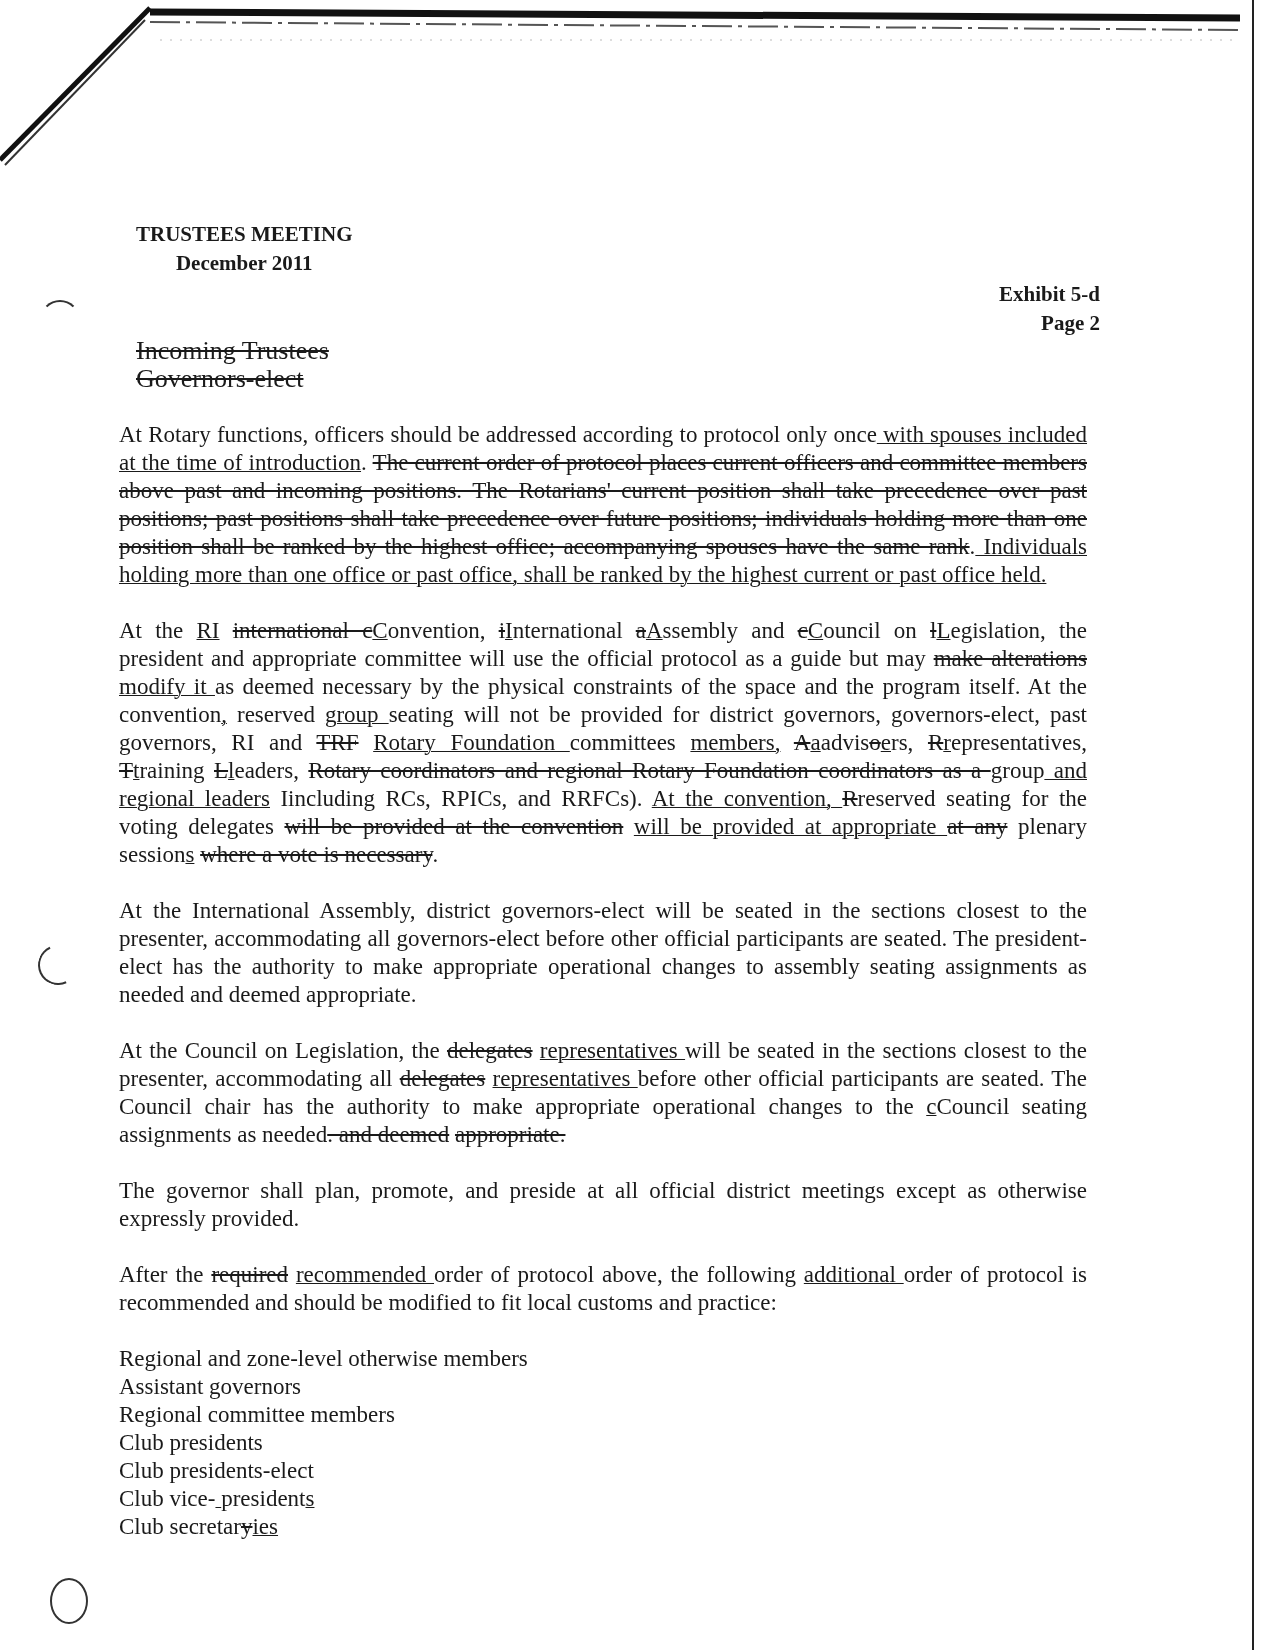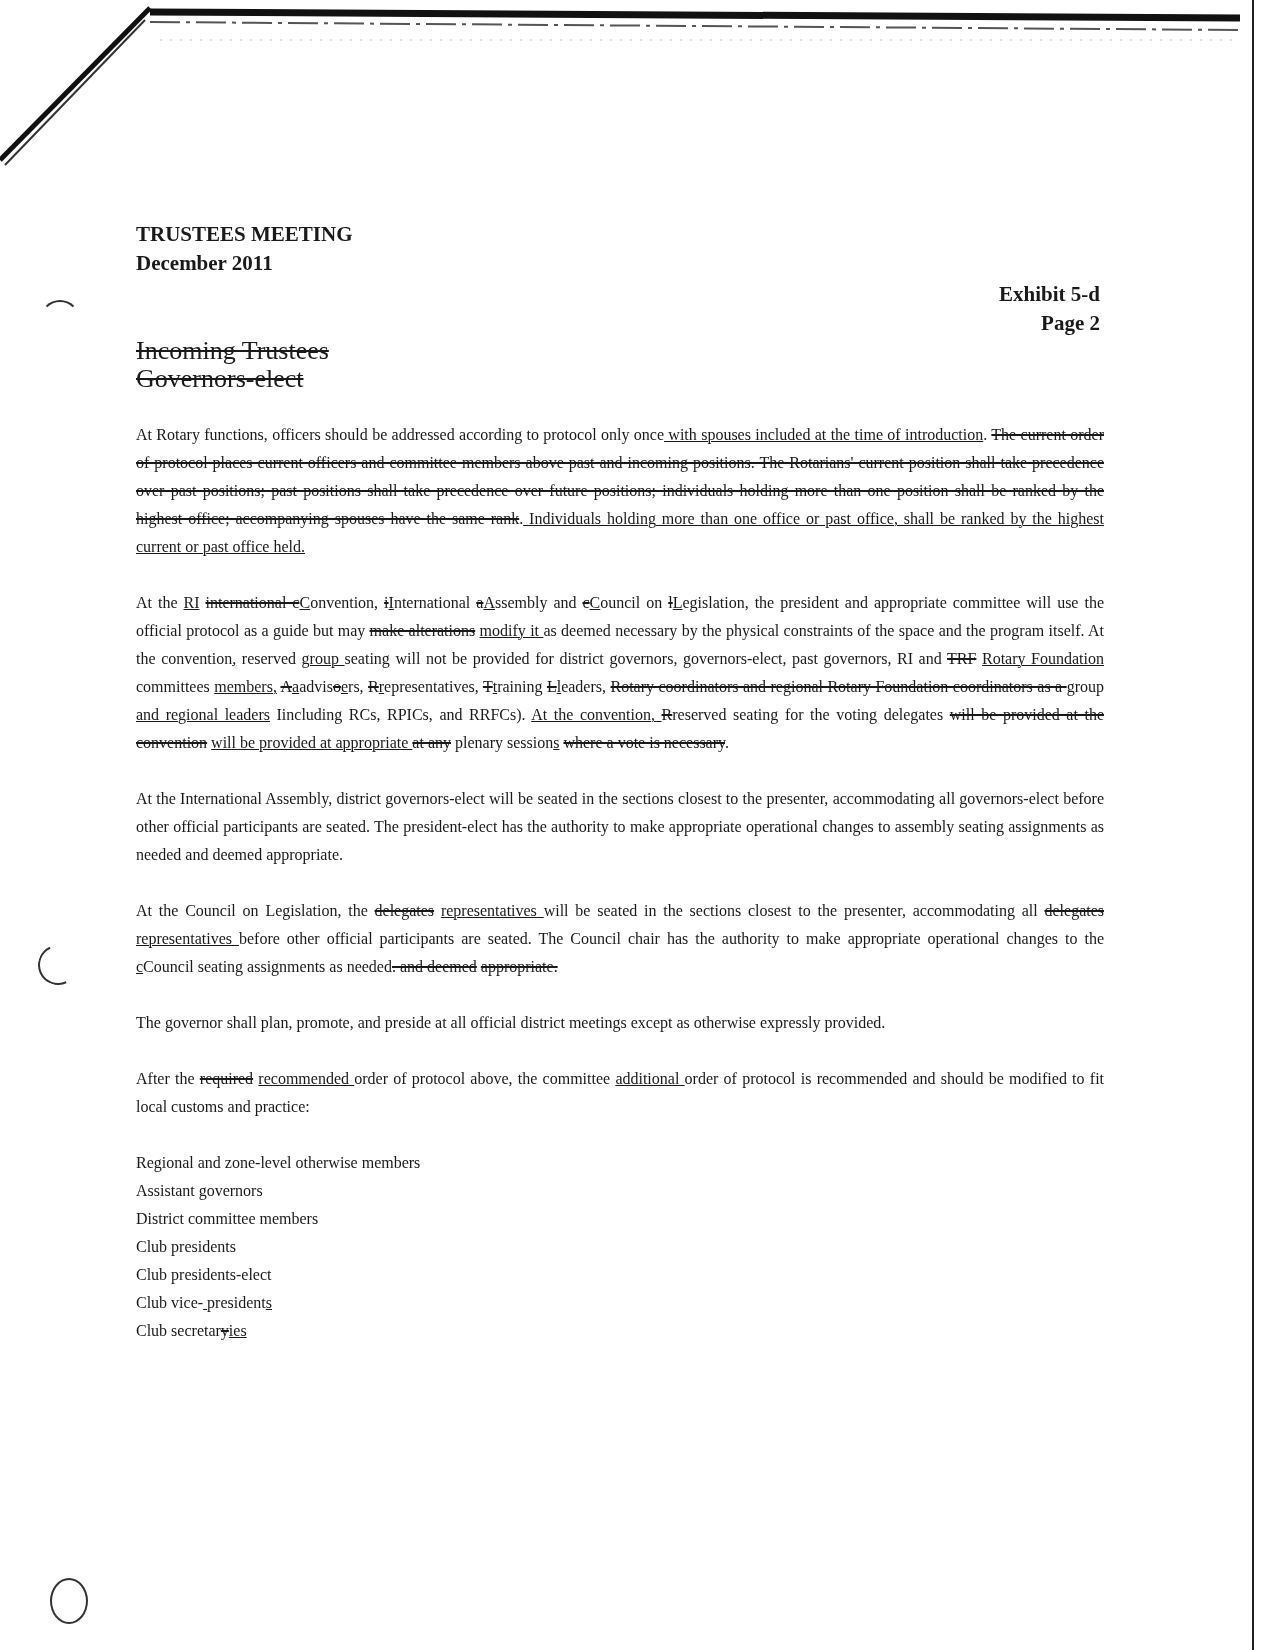--- a/index.html
+++ b/index.html
@@ -6,25 +6,25 @@
   body {
     width: 1280px; height: 1650px; position: relative; overflow: hidden;
     font-family: "Liberation Serif", "DejaVu Serif", serif; color: #1a1a1a;
   }
   .scan-corner { position: absolute; left: 0; top: 0; width: 1280px; height: 220px; }
   .right-edge { position: absolute; right: 26px; top: 0; width: 2px; height: 1650px; background: #222; }
   .hole { position: absolute; border: 2px solid #333; border-radius: 50%; }
   .hole.h1 { left: 40px; top: 300px; width: 36px; height: 36px; border-color: #333 transparent transparent transparent; }
   .hole.h2 { left: 38px; top: 945px; width: 36px; height: 36px; border-color: transparent transparent #333 #333; transform: rotate(20deg); }
   .hole.h3 { left: 50px; top: 1578px; width: 34px; height: 42px; }
-  .hdr { position: absolute; font-weight: bold; font-size: 21px; line-height: 29px; }
+  .hdr { position: absolute; font-weight: bold; font-size: 21px; line-height: 29px; text-align: center; }
   .hdr-left { left: 136px; top: 220px; }
   .hdr-right { right: 180px; top: 280px; text-align: right; }
   .struck-head { position: absolute; left: 136px; top: 337px; font-size: 26px; line-height: 28px; }
-  .content { position: absolute; left: 136px; top: 421px; width: 968px; font-size: 16px; line-height: 28px; text-align: justify; }
+  .content { position: absolute; left: 119px; top: 421px; width: 968px; font-size: 23px; line-height: 28px; text-align: justify; }
   .content p { margin: 0 0 28px 0; }
   del { text-decoration: line-through; text-decoration-thickness: 1.5px; }
   ins { text-decoration: underline; text-decoration-thickness: 1.2px; }
   .list { margin: 0; padding: 0; list-style: none; }
   .list li { margin: 0; }
 </style>
 </head>
 <body>
 
 <svg class="scan-corner" viewBox="0 0 1280 220" preserveAspectRatio="none">
@@ -53,24 +53,24 @@
   <div><del>Governors-elect</del></div>
 </div>
 
 <div class="content">
   <div id="paras">
       <p><span>At Rotary functions, officers should be addressed according to protocol only once</span><ins> with spouses included at the time of introduction</ins><span>. </span><del>The current order of protocol places current officers and committee members above past and incoming positions.  The Rotarians' current position shall take precedence over past positions; past positions shall take precedence over future positions; individuals holding more than one position shall be ranked by the highest office; accompanying spouses have the same rank</del><span>.</span><ins> Individuals holding more than one office or past office, shall be ranked by the highest current or past office held.</ins></p>
       <p><span>At the </span><ins>RI</ins><span> </span><del>international c</del><ins>C</ins><span>onvention, </span><del>i</del><ins>I</ins><span>nternational </span><del>a</del><ins>A</ins><span>ssembly and </span><del>c</del><ins>C</ins><span>ouncil on </span><del>l</del><ins>L</ins><span>egislation, the president and appropriate committee will use the official protocol as a guide but may </span><del>make alterations</del><span> </span><ins>modify it </ins><span>as deemed necessary by the physical constraints of the space and the program itself.  At the convention</span><ins>,</ins><span> reserved </span><ins>group </ins><span>seating will not be provided for district governors, governors-elect, past governors, RI and </span><del>TRF</del><span> </span><ins>Rotary Foundation </ins><span>committees </span><ins>members,</ins><span> </span><del>A</del><ins>a</ins><span>advis</span><del>o</del><ins>e</ins><span>rs, </span><del>R</del><ins>r</ins><span>epresentatives, </span><del>T</del><ins>t</ins><span>raining </span><del>L</del><ins>l</ins><span>eaders, </span><del>Rotary coordinators and regional Rotary Foundation coordinators as a </del><span>group</span><ins> and regional leaders</ins><span> Iincluding RCs, RPICs, and RRFCs).  </span><ins>At the convention, </ins><del>R</del><span>reserved seating for the voting delegates </span><del>will be provided at the convention</del><span> </span><ins>will be provided at appropriate </ins><del>at any</del><span> plenary session</span><ins>s</ins><span> </span><del>where a vote is necessary</del><span>.</span></p>
       <p><span>At the International Assembly, district governors-elect will be seated in the sections closest to the presenter, accommodating all governors-elect before other official participants are seated. The president-elect has the authority to make appropriate operational changes to assembly seating assignments as needed and deemed appropriate.</span></p>
       <p><span>At the Council on Legislation, the </span><del>delegates</del><span> </span><ins>representatives </ins><span>will be seated in the sections closest to the presenter, accommodating all </span><del>delegates</del><span> </span><ins>representatives </ins><span>before other official participants are seated.  The Council chair has the authority to make appropriate operational changes to the </span><ins>c</ins><span>Council seating assignments as needed</span><del>. and deemed</del><span> </span><del>appropriate.</del></p>
       <p><span>The governor shall plan, promote, and preside at all official district meetings except as otherwise expressly provided.</span></p>
-      <p><span>After the </span><del>required</del><span> </span><ins>recommended </ins><span>order of protocol above, the committee </span><ins>additional </ins><span>order of protocol is recommended and should be modified to fit local customs and practice:</span></p>
+      <p><span>After the </span><del>required</del><span> </span><ins>recommended </ins><span>order of protocol above, the following </span><ins>additional </ins><span>order of protocol is recommended and should be modified to fit local customs and practice:</span></p>
     </div>
   <ul class="list" id="orderlist">
       <li><span>Regional and zone-level otherwise members</span></li>
       <li><span>Assistant governors</span></li>
-      <li><span>District committee members</span></li>
+      <li><span>Regional committee members</span></li>
       <li><span>Club presidents</span></li>
       <li><span>Club presidents-elect</span></li>
       <li><span>Club vice-</span><ins> </ins><span>president</span><ins>s</ins></li>
       <li><span>Club secretar</span><del>y</del><ins>ies</ins></li>
     </ul>
 </div>
 
 </body></html>

